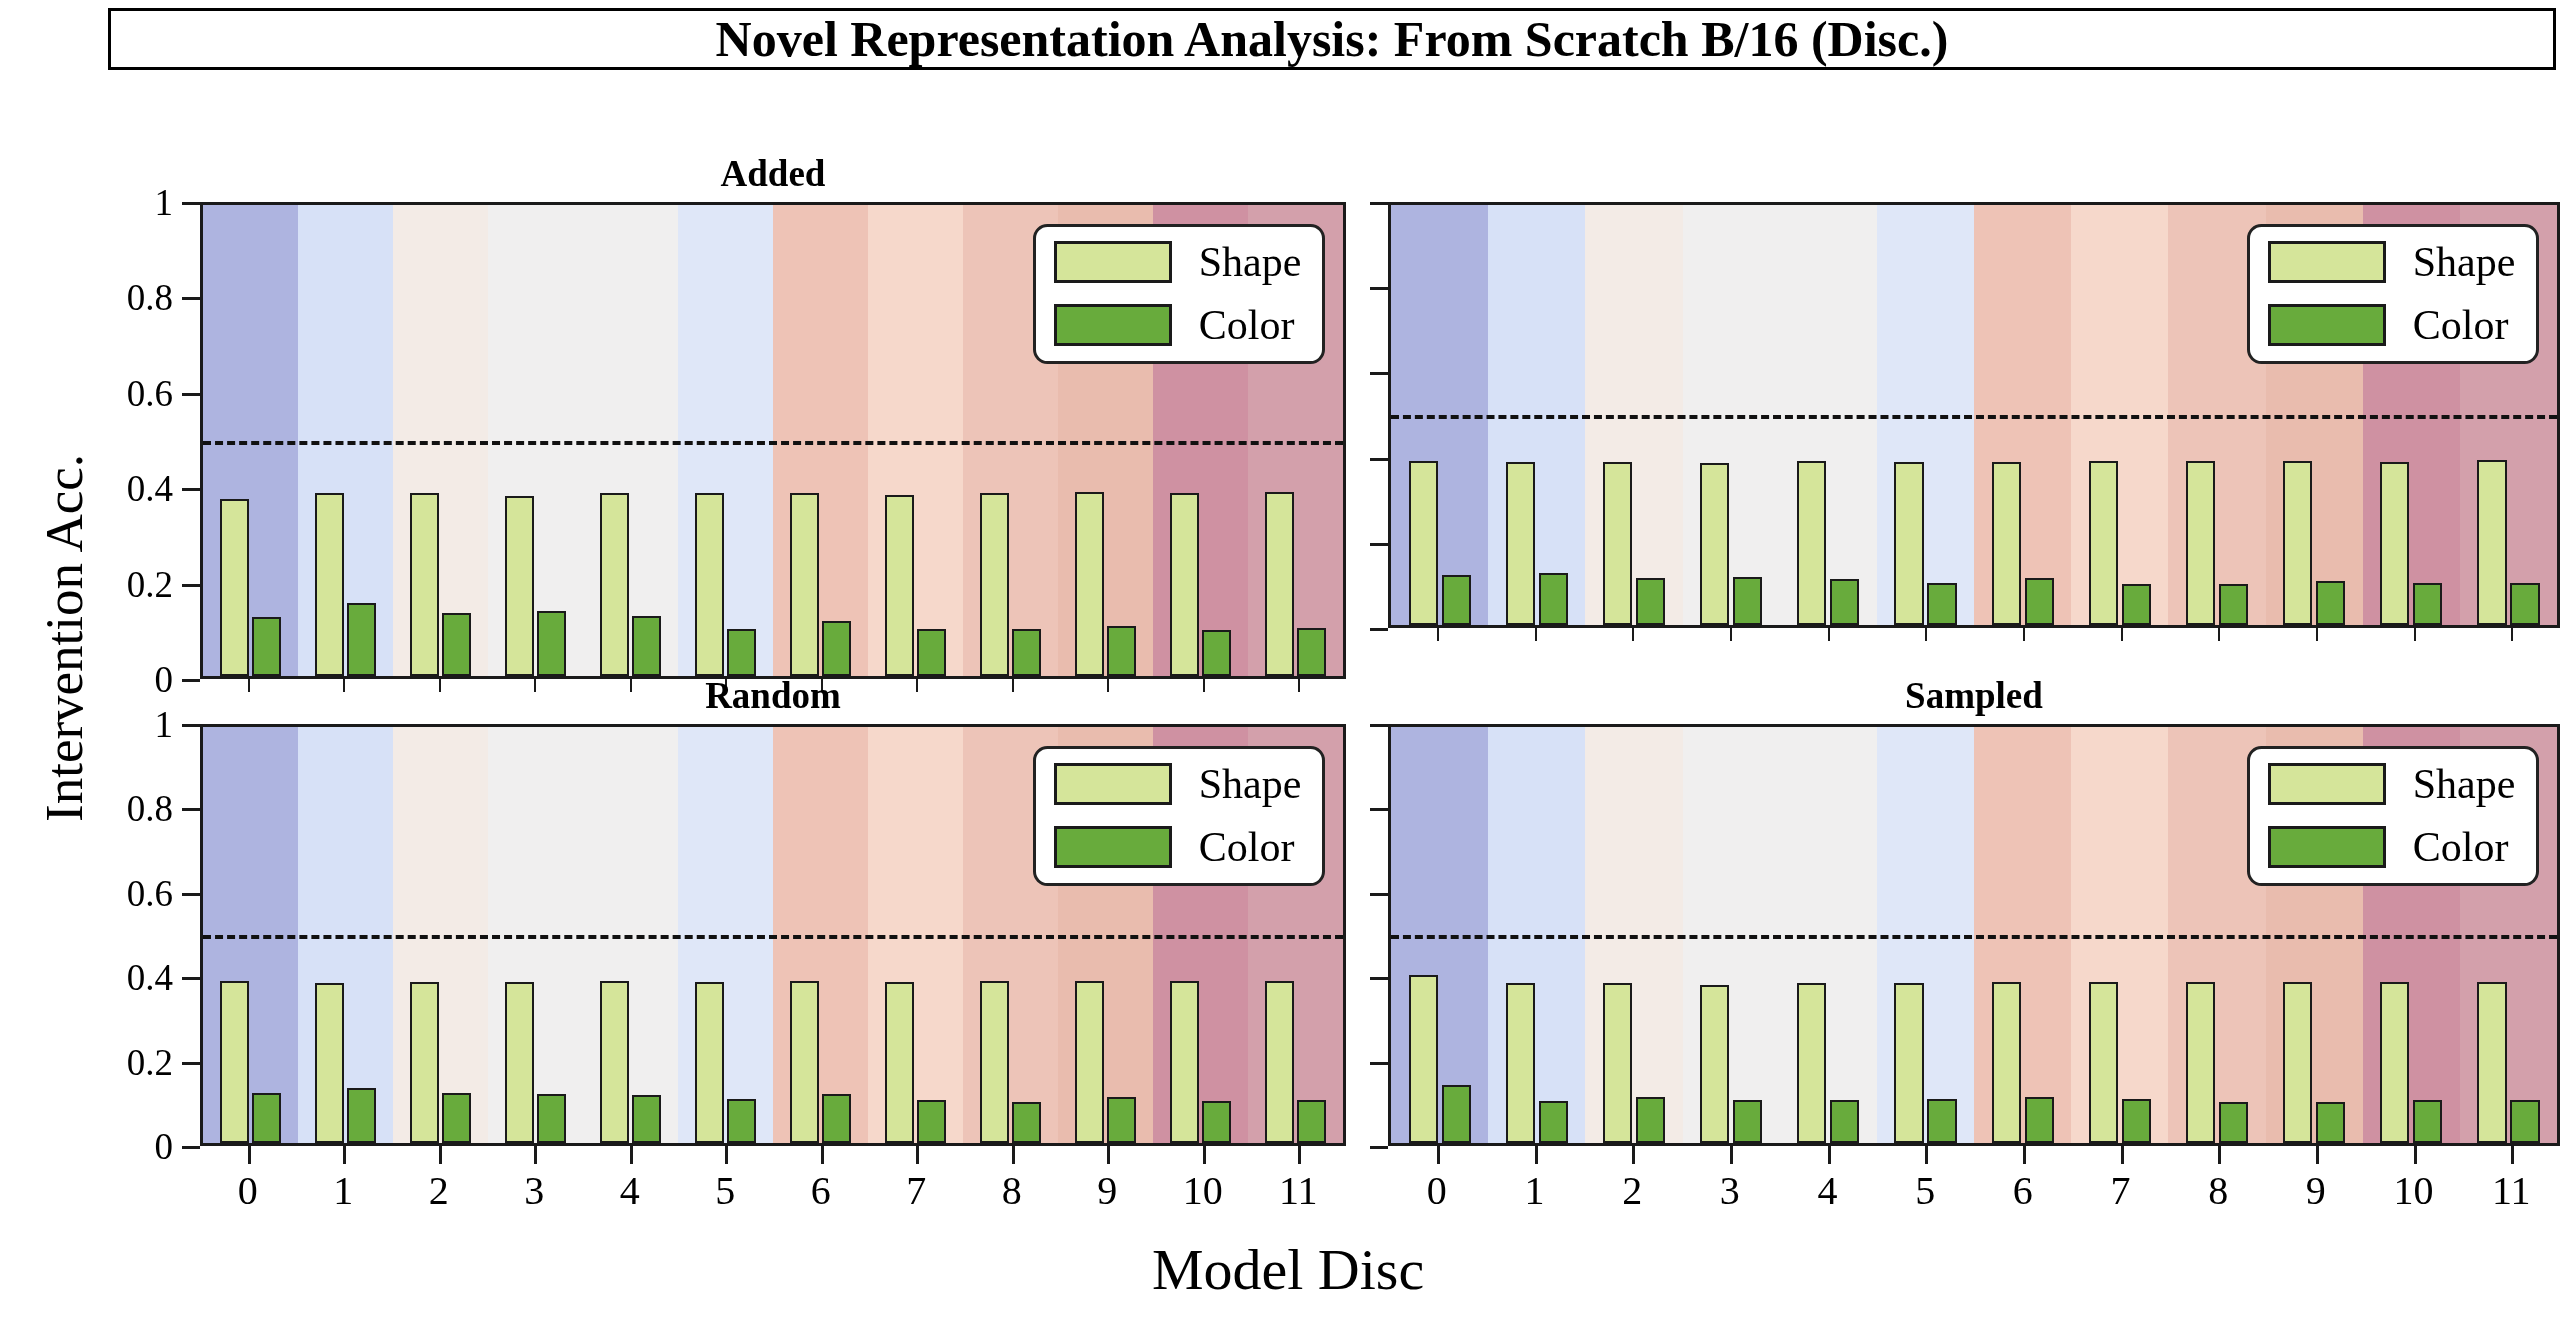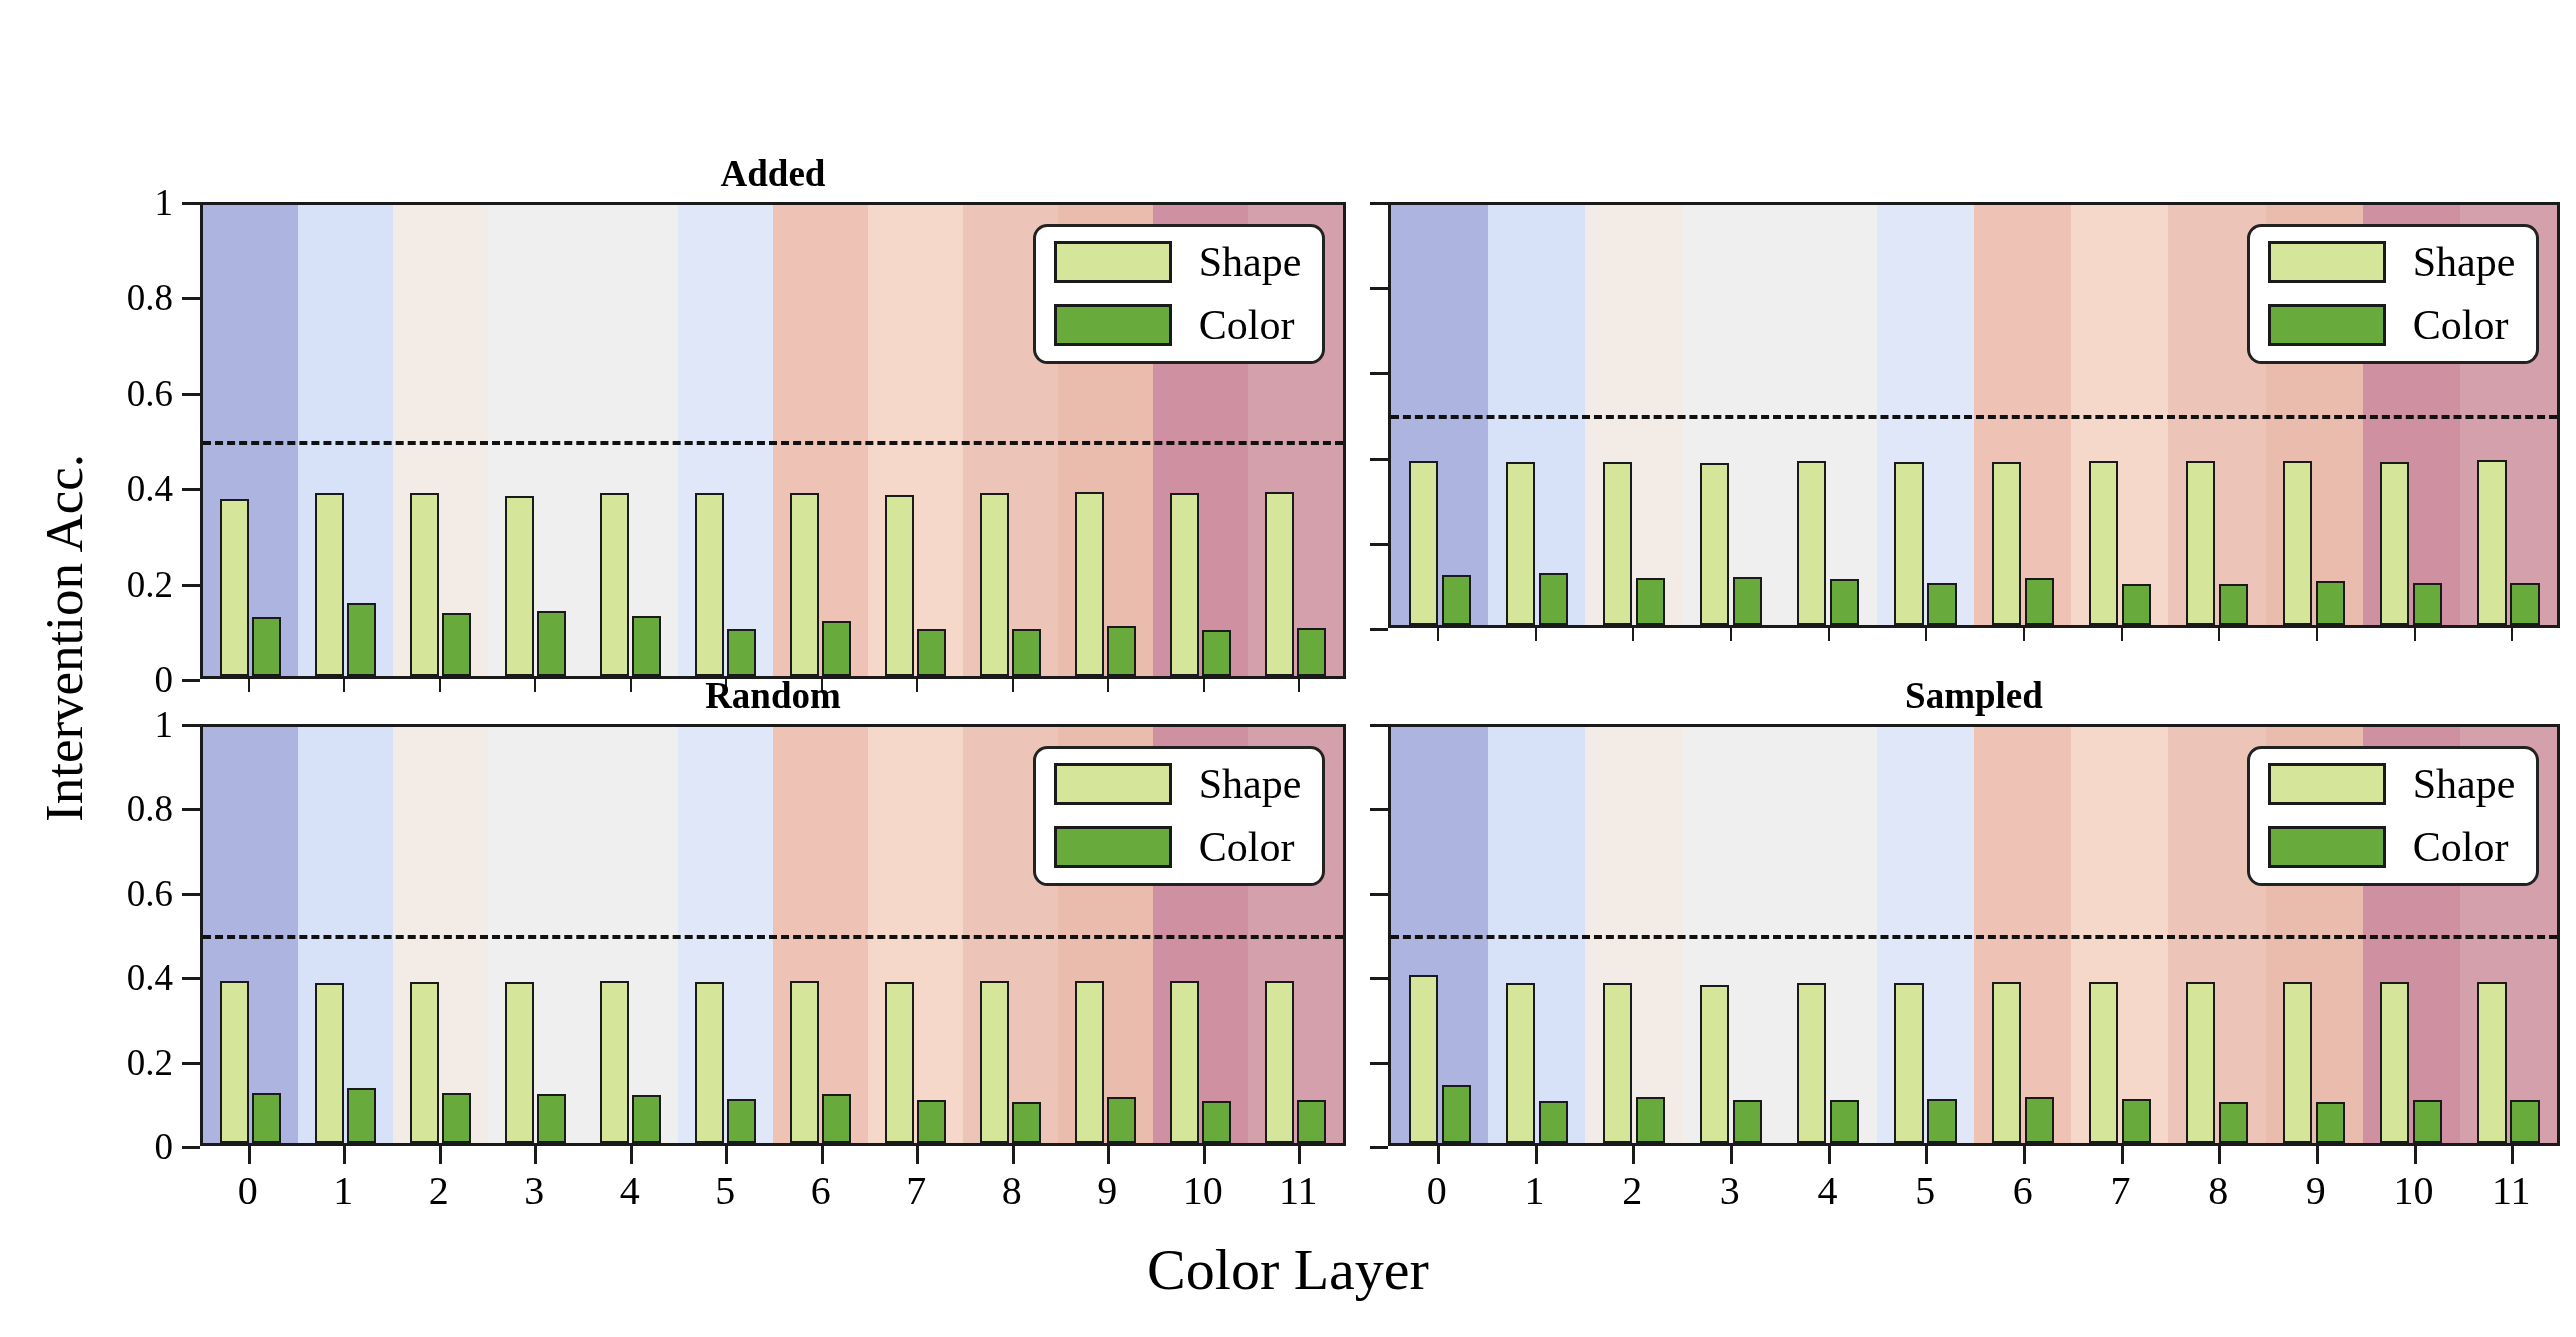--- a/index.html
+++ b/index.html
@@ -100,24 +100,27 @@
   .legend-swatch{
     width:118px;height:42px;border:3.2px solid #1a1a1a;box-sizing:border-box;
   }
   .legend-label{font-size:42px;color:#000;white-space:nowrap;line-height:1;}
 </style>
 </head>
 <body>
 
 <div id="root">
 
+  <div class="title-box">
+    <div class="title-text">Novel Representation Analysis: From Scratch B/16 (Disc.)</div>
+  </div>
 
   <div class="ylabel">Intervention Acc.</div>
 
-  <div class="xlabel">Color Layer</div>
+  <div class="xlabel">Model Disc</div>
 
   <div id="subplots">
       <div class="subplot" style="left: 200px; top: 202px; width: 1146px; height: 477px;">
         <div class="sp-title">Added</div>
         <div class="plotarea">
           <div class="bands">
             <div class="band" style="background: rgb(174, 180, 224);"></div>
             <div class="band" style="background: rgb(215, 225, 247);"></div>
             <div class="band" style="background: rgb(243, 235, 230);"></div>
             <div class="band" style="background: rgb(240, 239, 239);"></div>

